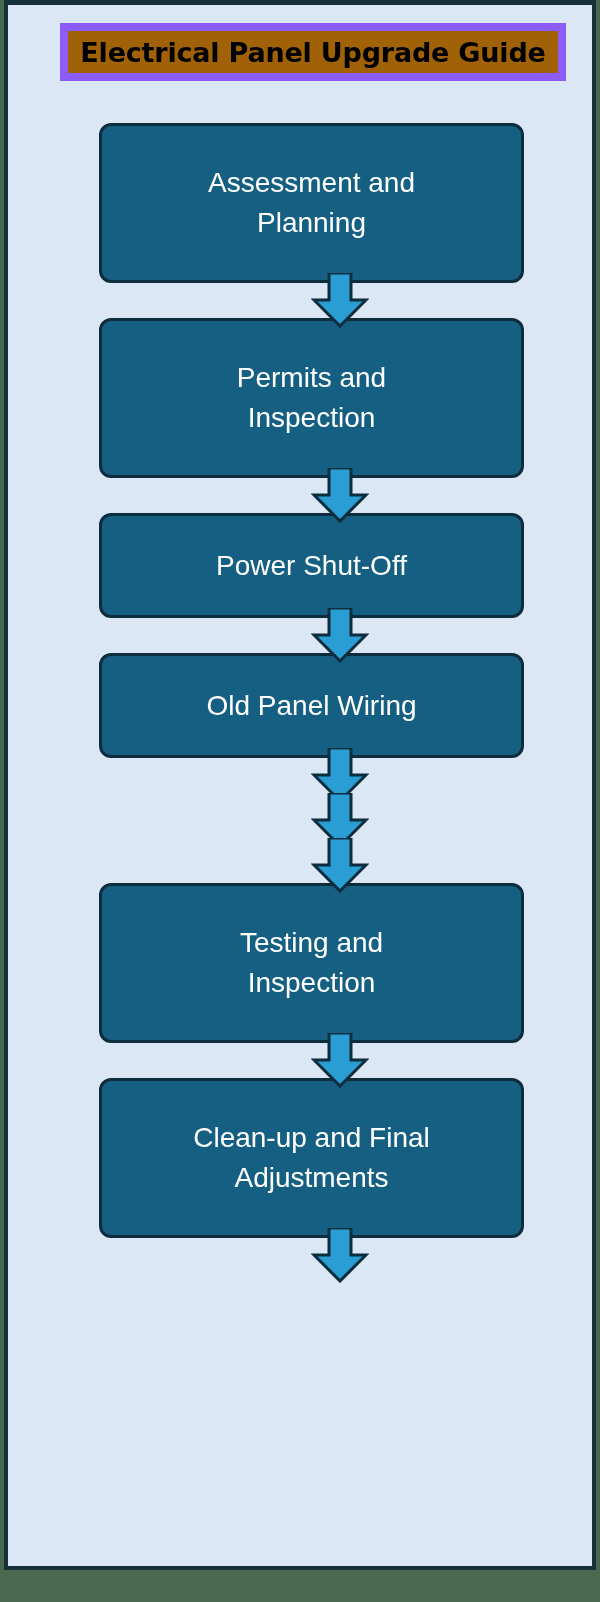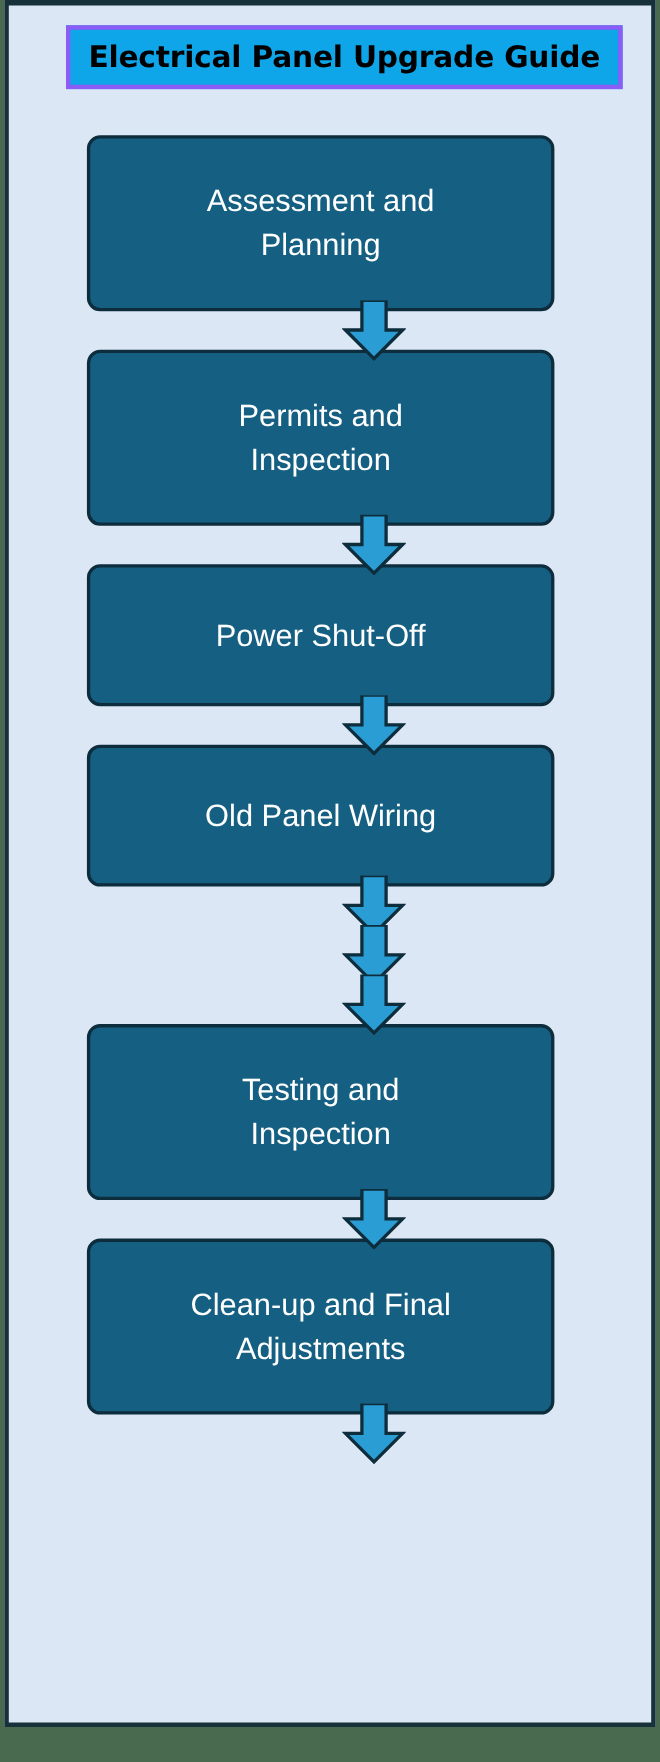--- a/index.html
+++ b/index.html
@@ -37,22 +37,22 @@
     overflow: hidden;
   }
 
   
   #title-box {
     position: absolute;
     left: 52px;
     top: 18px;
     width: 506px;
     height: 58px;
-    background: #0ea5e9;
-    border: 4px solid #8b5cf6;
+    background: #a16207;
+    border: 8px solid #8b5cf6;
     box-sizing: border-box;
     display: flex;
     align-items: center;
     justify-content: center;
   }
   #title-text {
     font-family: "DejaVu Sans", sans-serif;
     font-weight: bold;
     font-size: 27px;
     color: #000000;
@@ -63,39 +63,40 @@
   
   #flow {
     position: absolute;
     left: 0;
     top: 118px;
     width: 592px;
   }
 
   .flow-step {
     position: relative;
+    padding-left: 20px;
   }
 
   .node {
     position: relative;
     width: 425px;
     margin: 0 auto;
     margin-left: 71px;
     background: #156082;
     border: 3px solid #0d2d3d;
     border-radius: 12px;
     box-sizing: border-box;
     display: flex;
     align-items: center;
     justify-content: center;
     text-align: center;
     z-index: 2;
   }
   .node.h2 { height: 160px; }
-  .node.h1 { height: 129px; }
+  .node.h1 { height: 105px; }
 
   .node-label {
     color: #ffffff;
     font-size: 28px;
     line-height: 1.42;
     font-family: "Liberation Sans", sans-serif;
     font-weight: normal;
     padding: 0 14px;
     white-space: pre-line;
   }

